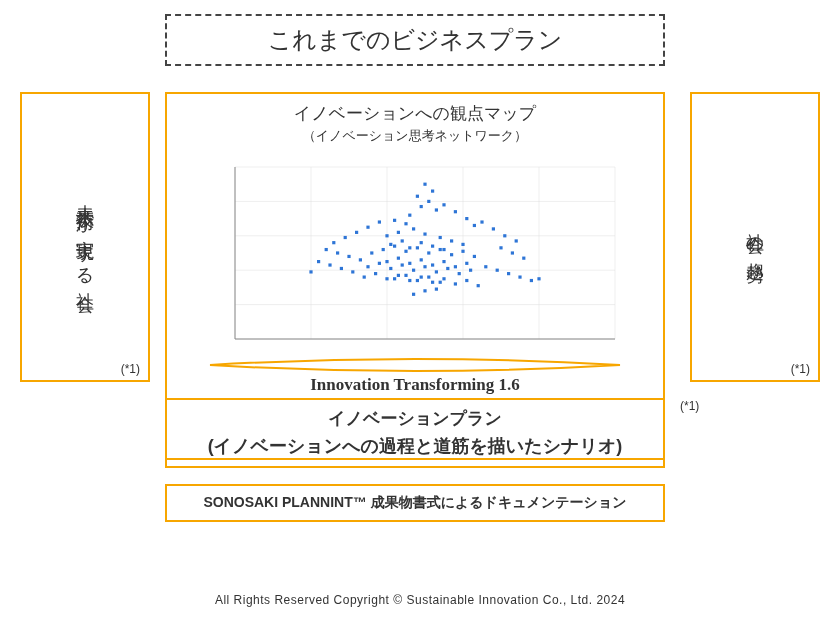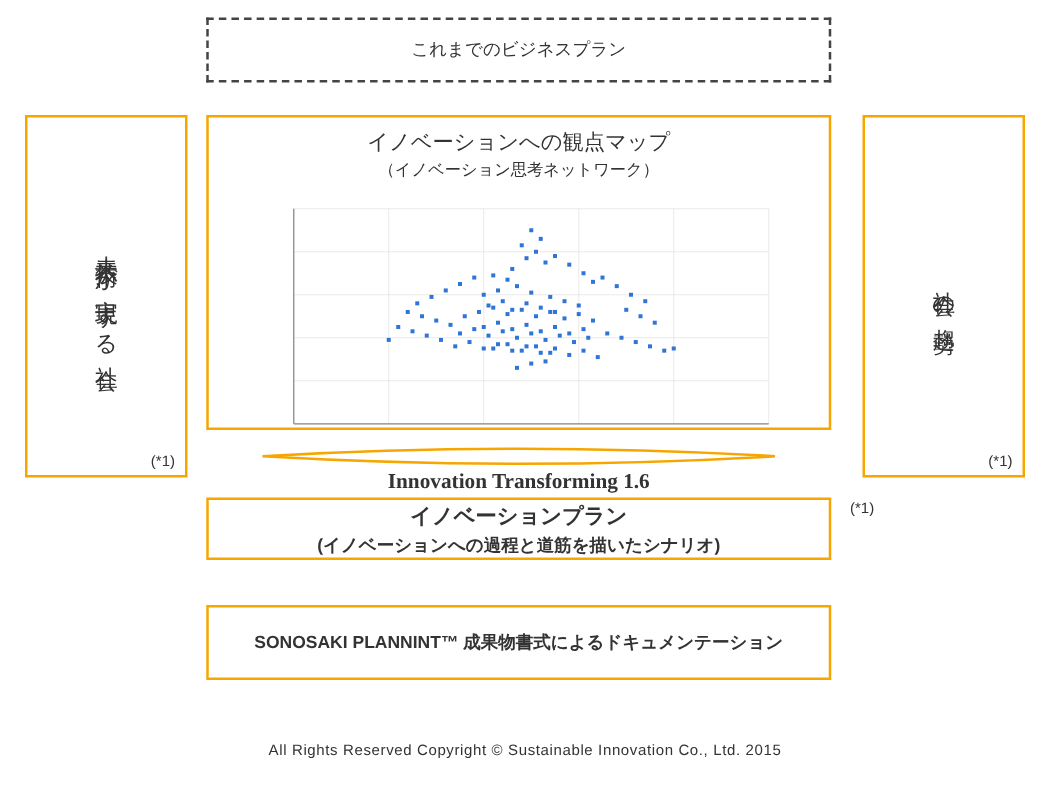--- a/index.html
+++ b/index.html
@@ -13,21 +13,21 @@
   }
   .orange-border { border: 2px solid #f7a600; }
   .dashed-border { border: 2px dashed #444; }
 
   
   .top-box {
     position: absolute;
     left: 165px; top: 14px;
     width: 500px; height: 52px;
     display: flex; align-items: center; justify-content: center;
-    font-size: 14px;
+    font-size: 24px;
   }
 
   
   .side-panel {
     position: absolute;
     top: 92px;
     width: 130px;
     height: 290px;
     display: flex;
     align-items: center;
@@ -45,21 +45,21 @@
     bottom: 4px;
     font-size: 12px;
   }
   .side-left .side-note { right: 8px; }
   .side-right .side-note { right: 8px; }
 
   
   .center-box {
     position: absolute;
     left: 165px; top: 92px;
-    width: 500px; height: 252px;
+    width: 500px; height: 376px;
     display: flex;
     flex-direction: column;
     align-items: center;
     padding: 8px 10px 4px 10px;
   }
   .center-title { font-size: 17px; margin-bottom: 2px; }
   .center-subtitle { font-size: 13px; margin-bottom: 16px; }
 
   .scatter-area {
     width: 420px;
@@ -78,32 +78,32 @@
     font-family: "Times New Roman", serif;
     font-weight: bold;
     font-size: 17px;
     margin-top: 2px;
   }
 
   
   .plan-box {
     position: absolute;
     left: 165px; top: 398px;
-    width: 500px; height: 50px;
+    width: 500px; height: 62px;
     display: flex; flex-direction: column;
-    align-items: center; justify-content: center;
+    align-items: center; justify-content: flex-end;
     gap: 4px;
   }
   .plan-title { font-size: 17px; font-weight: bold; }
-  .plan-sub { font-size: 14px; font-weight: bold; }
+  .plan-sub { font-size: 18px; font-weight: bold; }
 
   .doc-box {
     position: absolute;
     left: 165px; top: 484px;
-    width: 500px; height: 60px;
+    width: 500px; height: 38px;
     display: flex; align-items: center; justify-content: center;
     font-size: 14px; font-weight: bold;
   }
 
   
   .footnote {
     position: absolute;
     left: 680px; top: 398px;
     width: 150px;
     font-size: 12px;
@@ -272,13 +272,13 @@
 </div>
 
 <div class="doc-box orange-border">
   <span>SONOSAKI PLANNINT™ 成果物書式によるドキュメンテーション</span>
 </div>
 
 <div class="footnote">
   <div>(*1)</div>
 </div>
 
-<div class="copyright">All Rights Reserved Copyright © Sustainable Innovation Co., Ltd. 2015</div>
+<div class="copyright">All Rights Reserved Copyright © Sustainable Innovation Co., Ltd. 2024</div>
 
 </body></html>

